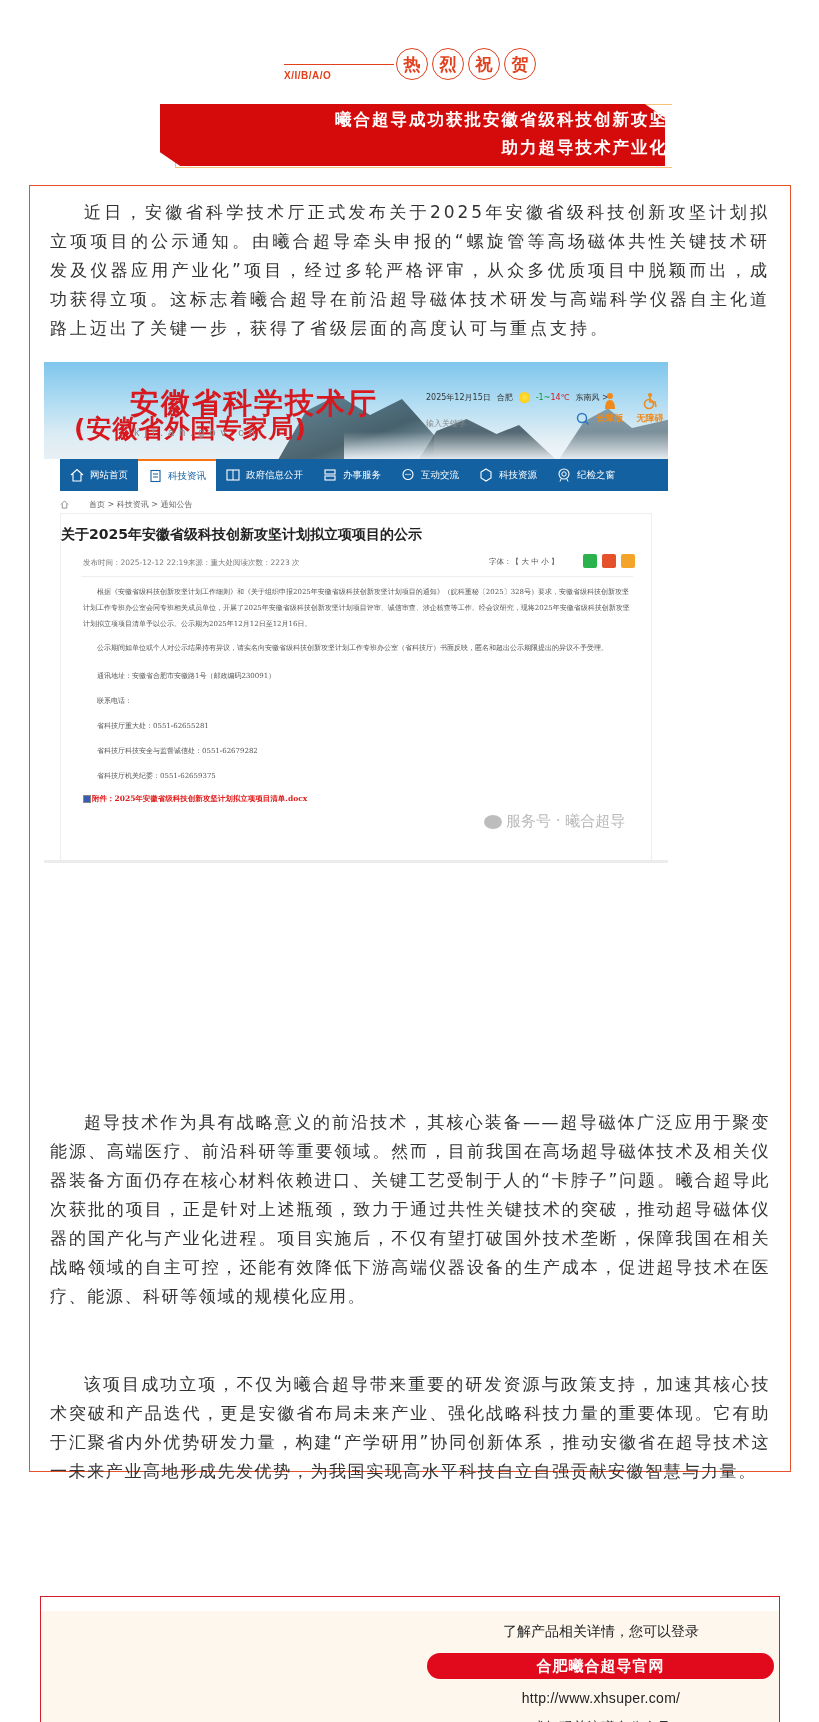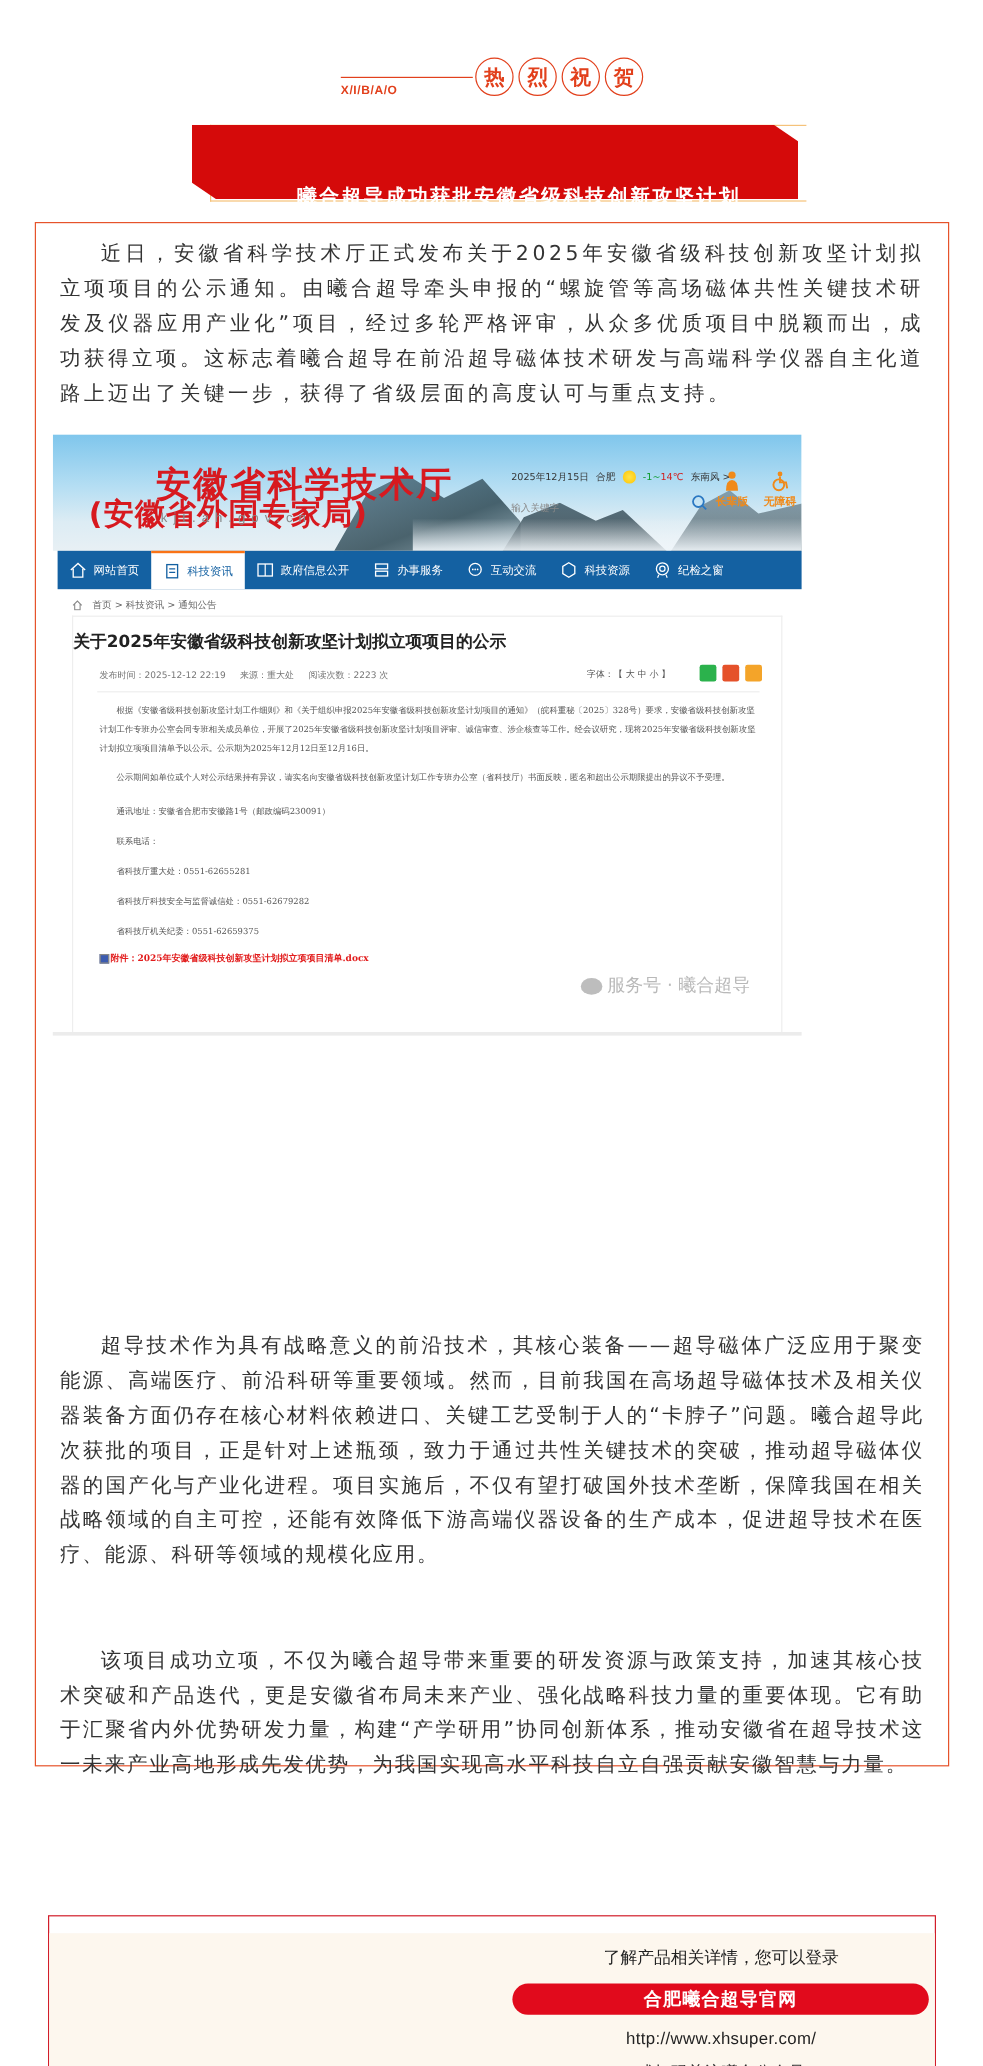--- a/index.html
+++ b/index.html
@@ -9,21 +9,21 @@
   
   .hdr-line { position: absolute; left: 284px; top: 64px; width: 110px; height: 1px; background: #e2401c; }
   .hdr-sub { position: absolute; left: 284px; top: 70px; font-size: 10px; letter-spacing: 0.5px; color: #e2401c; font-family: "Liberation Sans", sans-serif; font-weight: bold; }
   .hdr-chars { position: absolute; left: 396px; top: 48px; display: flex; gap: 4px; }
   .hdr-char { width: 32px; height: 32px; border: 1.5px solid #e2401c; border-radius: 50%; display: flex; align-items: center; justify-content: center; font-size: 17px; font-weight: bold; color: #e2401c; background: #fff; }
 
   .banner-wrap { position: absolute; left: 160px; top: 98px; width: 512px; height: 70px; }
   .banner-frame { position: absolute; left: 15px; top: 6px; width: 497px; height: 64px; border: 1px solid #f5c27a; border-right: none; }
   .banner { position: absolute; left: 0; top: 6px; width: 505px; height: 62px; background: #d50a0a;
     clip-path: polygon(0 0, 96% 0, 100% 22%, 100% 100%, 4% 100%, 0 78%); }
-  .banner-text { position: absolute; left: 0; top: 8px; width: 545px; text-align: center; color: #fff; font-size: 16.5px; font-weight: bold; letter-spacing: 2px; line-height: 28px; margin-top: 44px; }
+  .banner-text { position: absolute; left: 0; top: 8px; width: 545px; text-align: right; color: #fff; font-size: 16.5px; font-weight: bold; letter-spacing: 2px; line-height: 28px; }
 
   
   .article { position: absolute; left: 29px; top: 185px; width: 762px; height: 1287px; border: 1px solid #e6532b; }
   .para { position: absolute; left: 50px; width: 720px; font-size: 17px; line-height: 29px; color: #333; text-align: justify; letter-spacing: 2.2px; text-indent: 2em; }
   .para.p1 { top: 198px; letter-spacing: 3px; }
   .para.p2 { top: 1108px; letter-spacing: 1.6px; }
   .para.p3 { top: 1370px; letter-spacing: 1.6px; }
 
   
   .shot { position: absolute; left: 44px; top: 362px; width: 624px; height: 501px; background: #fff; border-bottom: 3px solid #ececec; overflow: hidden; }
@@ -38,29 +38,29 @@
   .shot-domain { position: absolute; left: 90px; top: 64px; font-size: 11px; color: #888; letter-spacing: 5px; font-family: "Liberation Sans", sans-serif; }
   .shot-weather { position: absolute; left: 382px; top: 30px; font-size: 8px; color: #333; display: flex; align-items: center; gap: 6px; }
   .sun { width: 11px; height: 11px; border-radius: 50%; background: radial-gradient(circle, #ffe34a 0%, #ffc400 100%); display: inline-block; }
   .temp { color: #0a9a2c; }
   .temp .hi { color: #d02020; }
   .shot-search { position: absolute; left: 382px; top: 52px; width: 150px; height: 18px; font-size: 8px; color: #888; display: flex; align-items: center; }
   .shot-search-icon { position: absolute; left: 532px; top: 50px; width: 14px; height: 14px; }
   .shot-tool { position: absolute; top: 30px; width: 40px; text-align: center; font-size: 9px; color: #f08a1a; font-weight: bold; }
   .shot-tool .ico { display: block; margin: 0 auto 2px; width: 16px; height: 18px; }
 
-  .shot-nav { position: absolute; left: 4px; top: 97px; width: 624px; height: 32px; background: #1461a2; display: flex; }
+  .shot-nav { position: absolute; left: 16px; top: 97px; width: 624px; height: 32px; background: #1461a2; display: flex; }
   .nav-item { height: 32px; display: flex; align-items: center; gap: 6px; padding: 0 10px; color: #fff; font-size: 9.5px; white-space: nowrap; }
   .nav-item.active { background: #fff; color: #1461a2; border-top: 2px solid #f97316; }
   .nav-item svg { width: 14px; height: 14px; }
 
-  .shot-crumb { position: absolute; left: 16px; top: 137px; font-size: 8px; color: #666; display: flex; align-items: center; gap: 8px; }
+  .shot-crumb { position: absolute; left: 16px; top: 137px; font-size: 8px; color: #666; display: flex; align-items: center; gap: 20px; }
   .shot-content { position: absolute; left: 16px; top: 151px; width: 592px; height: 360px; border: 1px solid #eee; border-bottom: none; }
   .shot-h1 { position: absolute; left: 0; top: 12px; width: 592px; font-size: 14px; font-weight: bold; color: #222; }
-  .shot-meta { position: absolute; left: 22px; top: 44px; font-size: 7.5px; color: #777; display: flex; gap: 12px; }
+  .shot-meta { position: absolute; left: 22px; top: 44px; font-size: 7.5px; color: #777; display: flex; }
   .shot-font { position: absolute; left: 428px; top: 43px; font-size: 7.5px; color: #555; }
   .shot-share { position: absolute; top: 40px; width: 14px; height: 14px; border-radius: 2px; }
   .shot-divider { position: absolute; left: 20px; top: 62px; width: 552px; height: 1px; background: #eee; }
   .shot-body { position: absolute; left: 22px; top: 70px; width: 552px; font-size: 7px; line-height: 16px; color: #555; font-family: "DejaVu Serif", serif; }
   .shot-body p { text-indent: 2em; }
   .shot-body .gap { height: 8px; }
   .shot-body .line { padding-left: 14px; height: 25px; line-height: 25px; }
   .shot-attach { position: absolute; left: 22px; top: 280px; font-size: 7.5px; color: #e21c1c; font-weight: bold; font-family: "DejaVu Serif", serif; display: flex; align-items: center; gap: 1px; }
   .attach-ico { width: 8px; height: 8px; background: #3b5bb0; border: 1px solid #888; }
   .watermark { position: absolute; left: 440px; top: 450px; font-size: 15px; color: #b9b9b9; display: flex; align-items: center; gap: 4px; }

